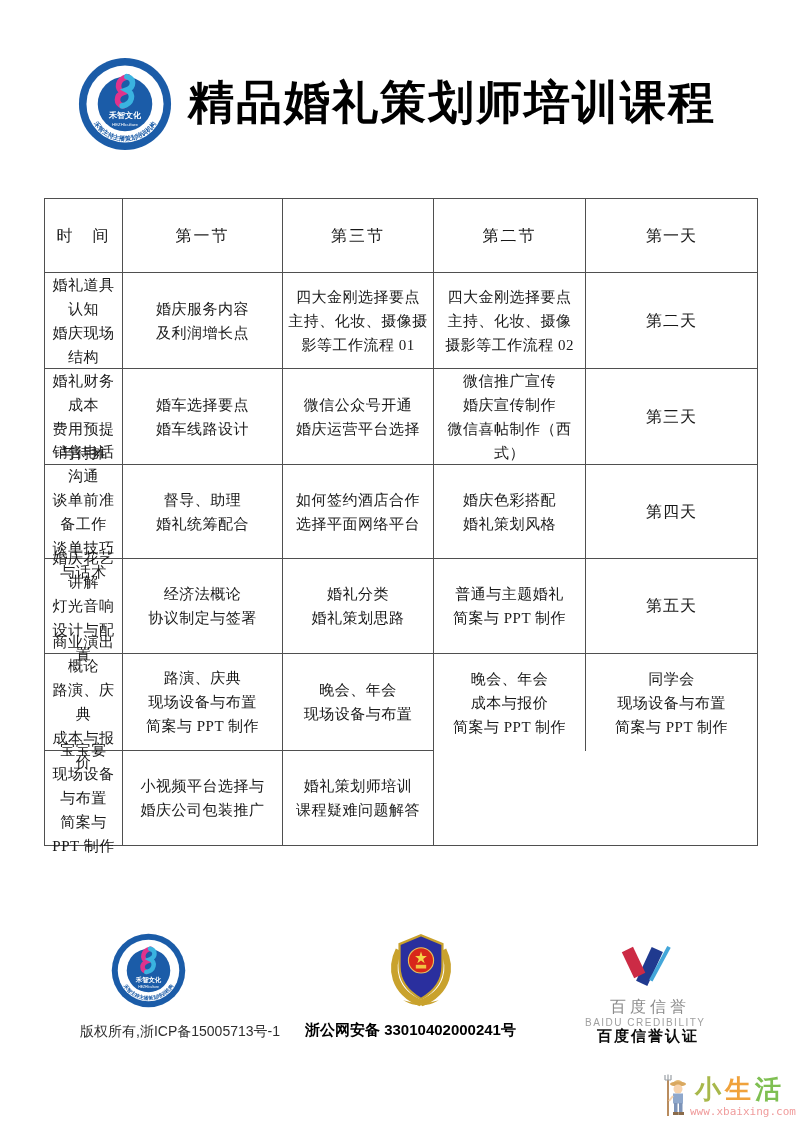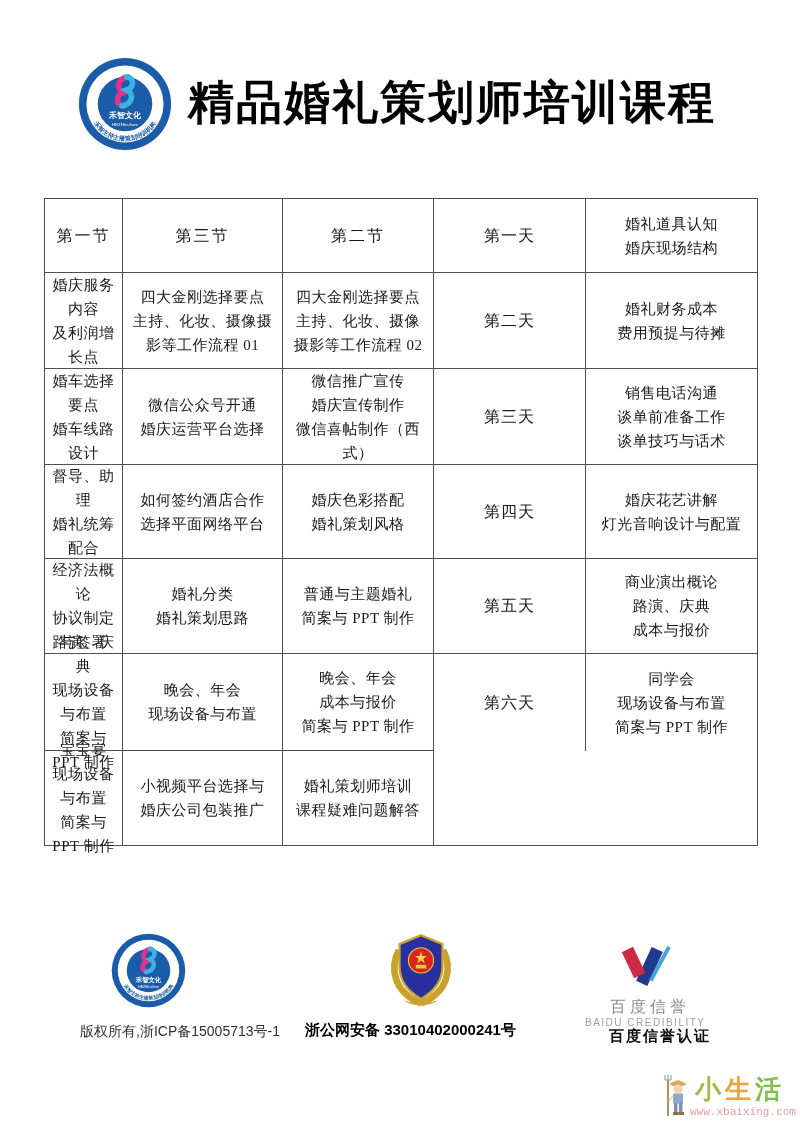--- a/index.html
+++ b/index.html
@@ -29,21 +29,21 @@
   .copyright{position:absolute;left:55px;top:1023px;width:250px;text-align:center;
              font-size:14px;color:#2e2e2e;font-family:"Liberation Sans",sans-serif;}
   .badge{position:absolute;left:384px;top:929px;width:74px;height:82px;}
   .police{position:absolute;left:305px;top:1021px;width:230px;text-align:left;
           font-size:15px;font-weight:700;color:#000;font-family:"Liberation Sans",sans-serif;}
   .baidu-logo{position:absolute;left:610px;top:943px;width:66px;height:52px;}
   .baidu-title{position:absolute;left:585px;top:997px;width:130px;text-align:center;
                font-size:16px;letter-spacing:4px;color:#8b8b8b;font-family:"Liberation Sans",sans-serif;}
   .baidu-sub{position:absolute;left:585px;top:1017px;width:130px;text-align:left;
              font-size:10px;letter-spacing:1.5px;color:#a0a0a0;font-family:"Liberation Sans",sans-serif;}
-  .baidu-caption{position:absolute;left:595px;top:1027px;width:130px;text-align:center;
+  .baidu-caption{position:absolute;left:583px;top:1027px;width:130px;text-align:center;
                  font-size:15px;font-weight:700;letter-spacing:2px;color:#0a0a0a;
                  font-family:"Liberation Sans",sans-serif;}
 
   
   .watermark{position:absolute;left:664px;top:1072px;width:132px;height:52px;}
   .mascot{position:absolute;left:0;top:2px;width:28px;height:46px;}
   .wm-title{position:absolute;left:31px;top:0;font-size:26px;font-weight:700;
             letter-spacing:4px;white-space:nowrap;}
   .wm-url{position:absolute;left:26px;top:33px;font-size:11px;color:#f09c9c;
           font-family:"DejaVu Sans Mono",monospace;white-space:nowrap;}
@@ -75,20 +75,23 @@
 
 <div class="page">
 
   <svg class="logo-main" viewBox="0 0 100 100">
     <use href="#hezhi-logo"></use>
   </svg>
   <h1 class="page-title">精品婚礼策划师培训课程</h1>
 
   <div class="course-table">
       <div class="cell head">
+        <div class="line">时　间</div>
+      </div>
+      <div class="cell head">
         <div class="line">第一节</div>
       </div>
       <div class="cell head">
         <div class="line">第三节</div>
       </div>
       <div class="cell head">
         <div class="line">第二节</div>
       </div>
       <div class="cell day">
         <div class="line">第一天</div>
@@ -184,23 +187,20 @@
         <div class="line">简案与 PPT 制作</div>
       </div>
       <div class="cell body">
         <div class="line">晚会、年会</div>
         <div class="line">现场设备与布置</div>
       </div>
       <div class="cell body">
         <div class="line">晚会、年会</div>
         <div class="line">成本与报价</div>
         <div class="line">简案与 PPT 制作</div>
-      </div>
-      <div class="cell day">
-        <div class="line">第六天</div>
       </div>
       <div class="cell body">
         <div class="line">同学会</div>
         <div class="line">现场设备与布置</div>
         <div class="line">简案与 PPT 制作</div>
       </div>
       <div class="cell body">
         <div class="line">宝宝宴</div>
         <div class="line">现场设备与布置</div>
         <div class="line">简案与 PPT 制作</div>

